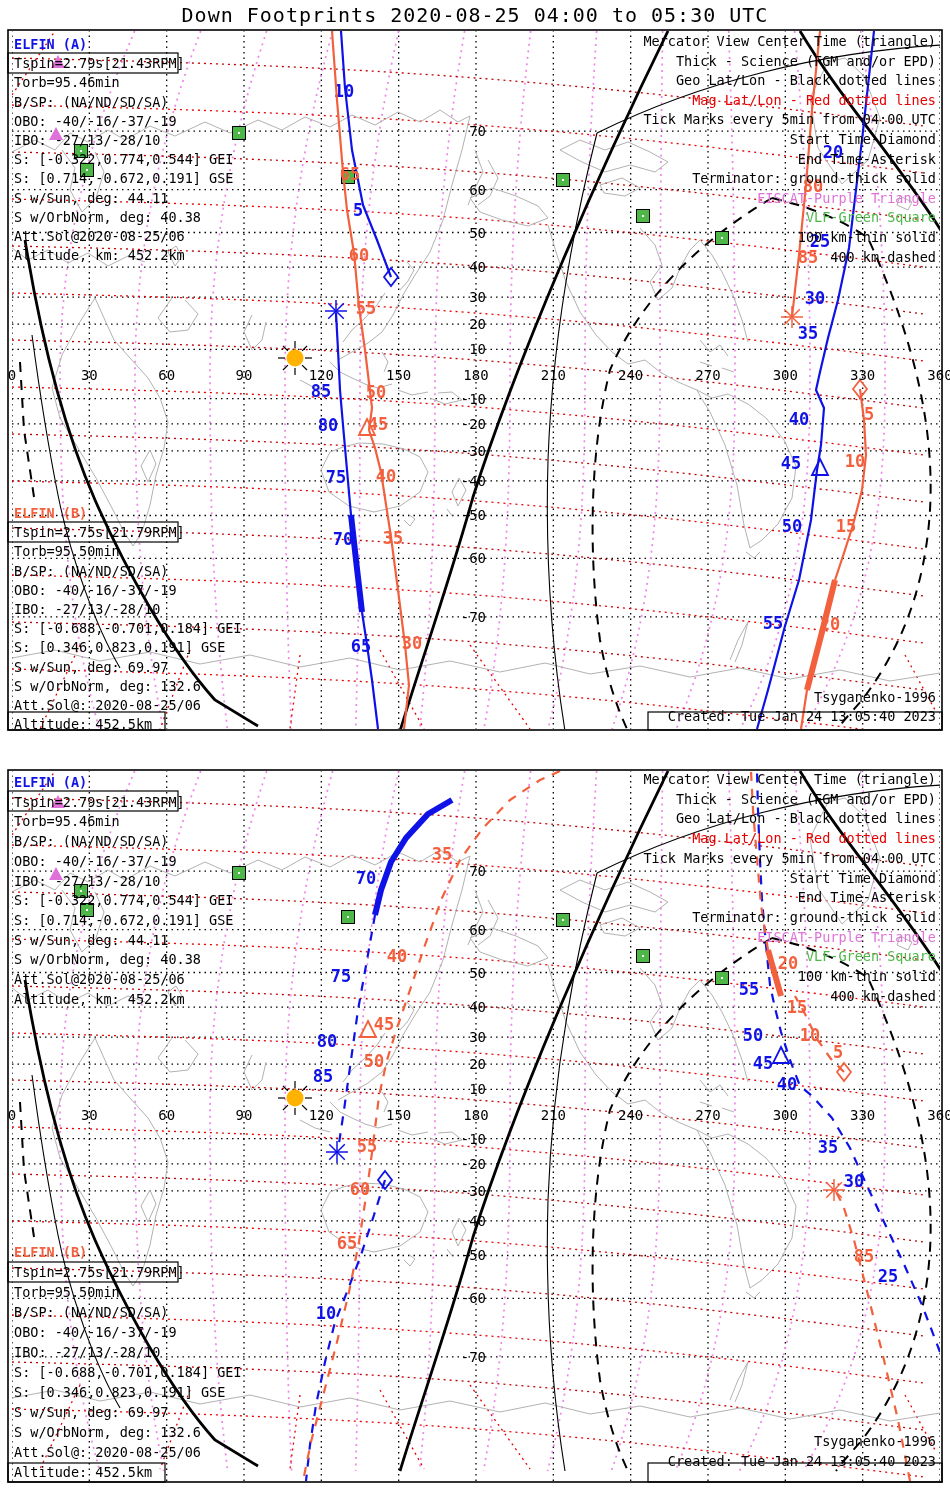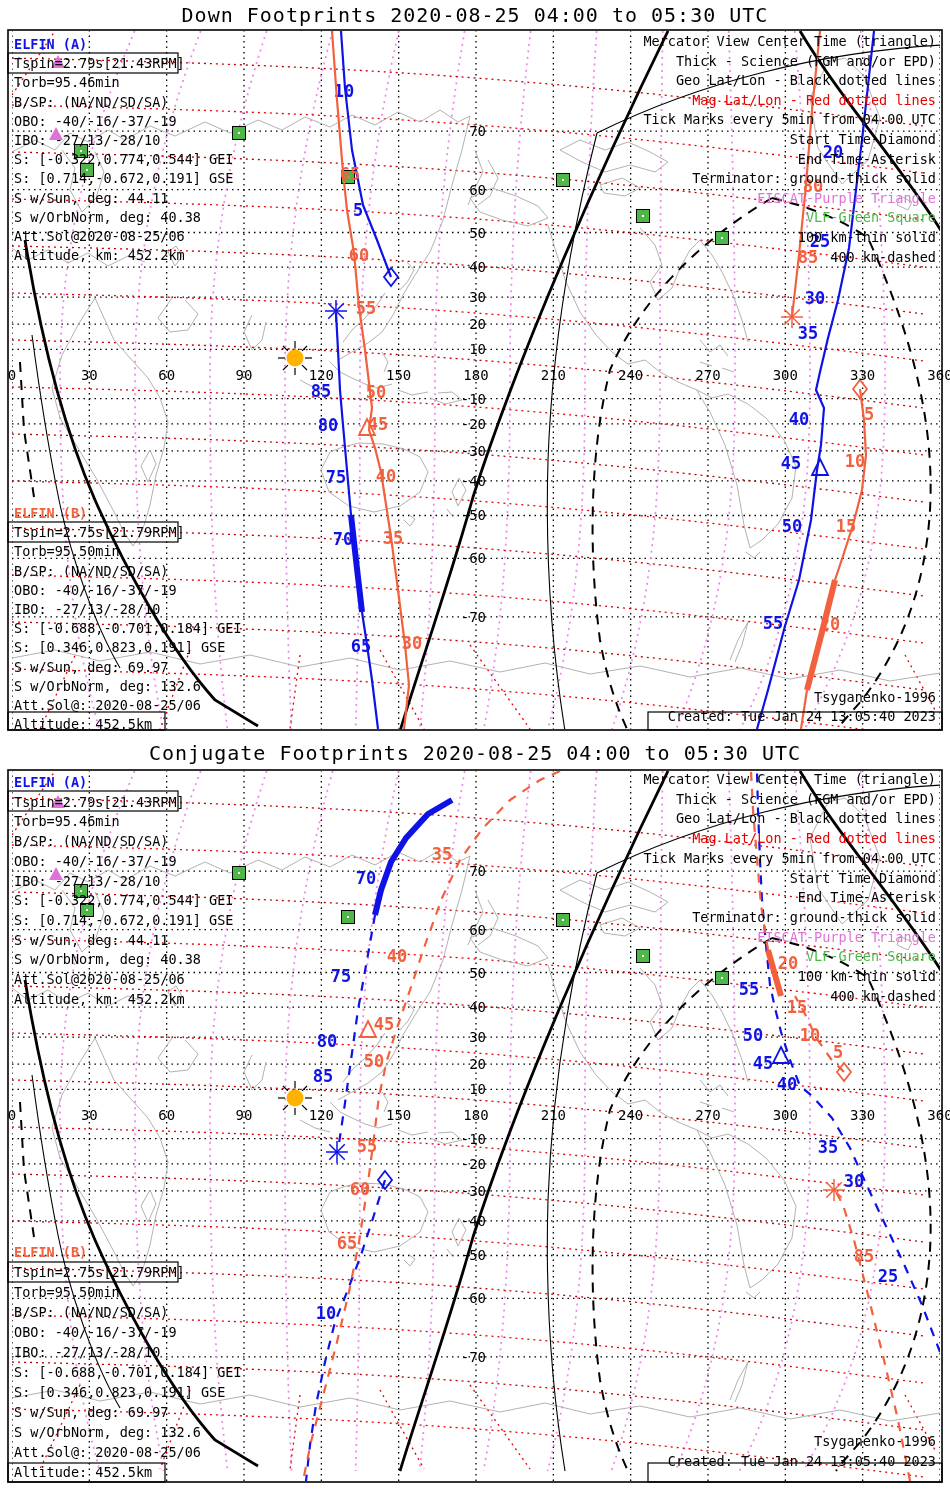--- a/index.html
+++ b/index.html
@@ -11,21 +11,20 @@
   .txt.right{text-align:right;}
   svg{position:absolute;left:0;top:0;font-family:"DejaVu Sans Mono","Liberation Mono",monospace;}
   .axislab{font-size:14px;fill:#000;}
   .ticklab{font-size:17px;font-weight:bold;}
 </style>
 </head>
 <body>
 
 <div id="stage">
   <div class="title" style="top:3px">Down Footprints 2020-08-25 04:00 to 05:30 UTC</div>
-  <div class="title" style="top:741px">Conjugate Footprints 2020-08-25 04:00 to 05:30 UTC</div>
   <svg id="plot" width="950" height="1500">
       <clipPath id="clip0">
         <rect x="12" y="31" width="928" height="698"></rect>
       </clipPath>
       <g clip-path="url(#clip0)">
         <line x1="12" y1="30" x2="12" y2="730" stroke="#000000" stroke-width="1.3" stroke-dasharray="1.5 4"></line>
         <line x1="89.33333333333333" y1="30" x2="89.33333333333333" y2="730" stroke="#000000" stroke-width="1.3" stroke-dasharray="1.5 4"></line>
         <line x1="166.66666666666666" y1="30" x2="166.66666666666666" y2="730" stroke="#000000" stroke-width="1.3" stroke-dasharray="1.5 4"></line>
         <line x1="244" y1="30" x2="244" y2="730" stroke="#000000" stroke-width="1.3" stroke-dasharray="1.5 4"></line>
         <line x1="321.3333333333333" y1="30" x2="321.3333333333333" y2="730" stroke="#000000" stroke-width="1.3" stroke-dasharray="1.5 4"></line>

